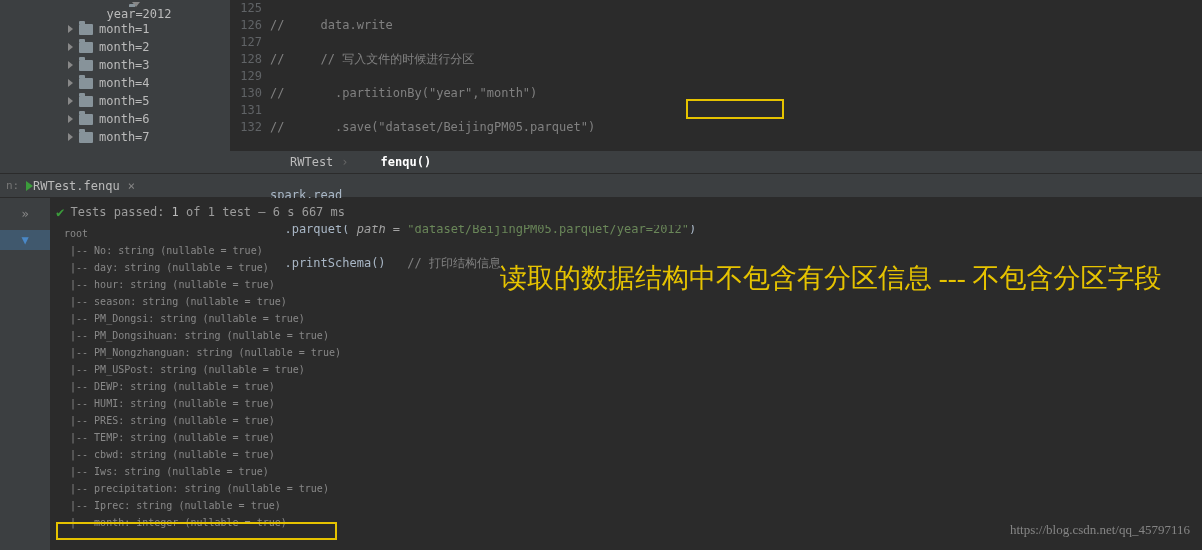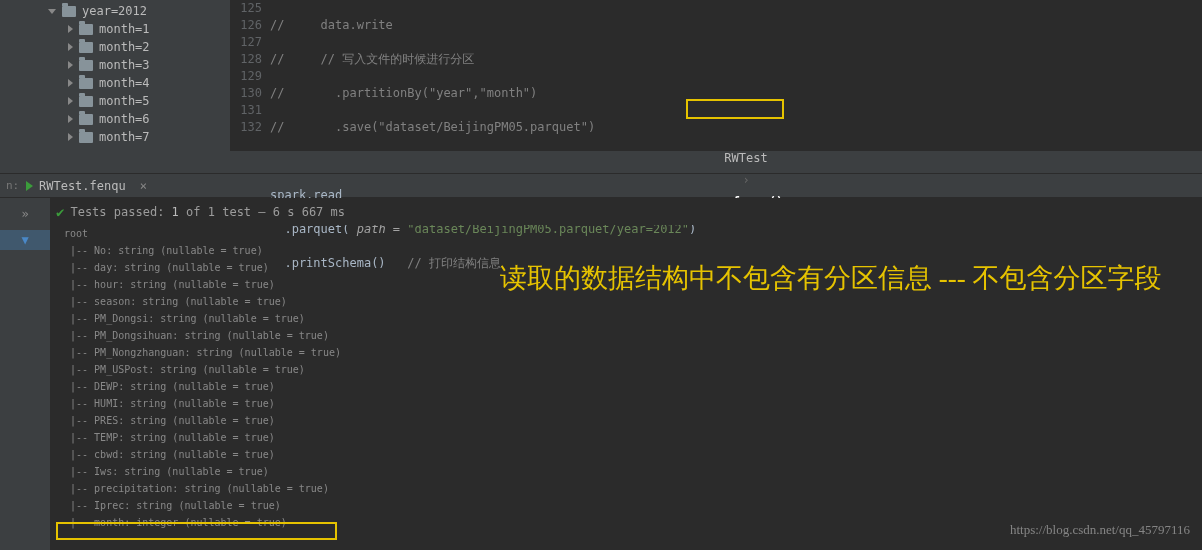--- a/index.html
+++ b/index.html
@@ -23,21 +23,21 @@
   padding-top: 2px;
   padding-left: 8px;
 }
 .tree-item {
   display: flex;
   align-items: center;
   height: 18px;
   cursor: pointer;
   color: #bbbbbb;
 }
-.tree-item.year { padding-left: 40px; }
+.tree-item.year { padding-left: 40px; flex-direction: column; }
 .tree-item.month { padding-left: 60px; }
 .tree-caret {
   width: 0; height: 0;
   margin-right: 6px;
 }
 .caret-down {
   border-left: 4px solid transparent;
   border-right: 4px solid transparent;
   border-top: 5px solid #888;
 }
@@ -99,37 +99,35 @@
   bottom: 0;
   left: 0;
   right: 0;
   height: 22px;
   background: #3c3f41;
   display: flex;
   align-items: center;
   padding-left: 60px;
   color: #bbbbbb;
   gap: 8px;
-  flex-direction: column;
 }
 .breadcrumb .sep { color: #666; }
 .breadcrumb .bold { color: #fff; font-weight: bold; margin-left: 24px; }
 .mid-bar {
   height: 25px;
   background: #3c3f41;
   border-top: 1px solid #2b2b2b;
   border-bottom: 1px solid #2b2b2b;
   display: flex;
   align-items: center;
   padding-left: 6px;
 }
 .tab-label-area {
   display: flex;
   align-items: center;
-  gap: 6px;
   color: #bbbbbb;
 }
 .play-icon {
   width: 0; height: 0;
   border-top: 5px solid transparent;
   border-bottom: 5px solid transparent;
   border-left: 7px solid #3b9c3b;
 }
 .close-x { color: #888; margin-left: 8px; cursor: pointer; }
 .bottom-area {

